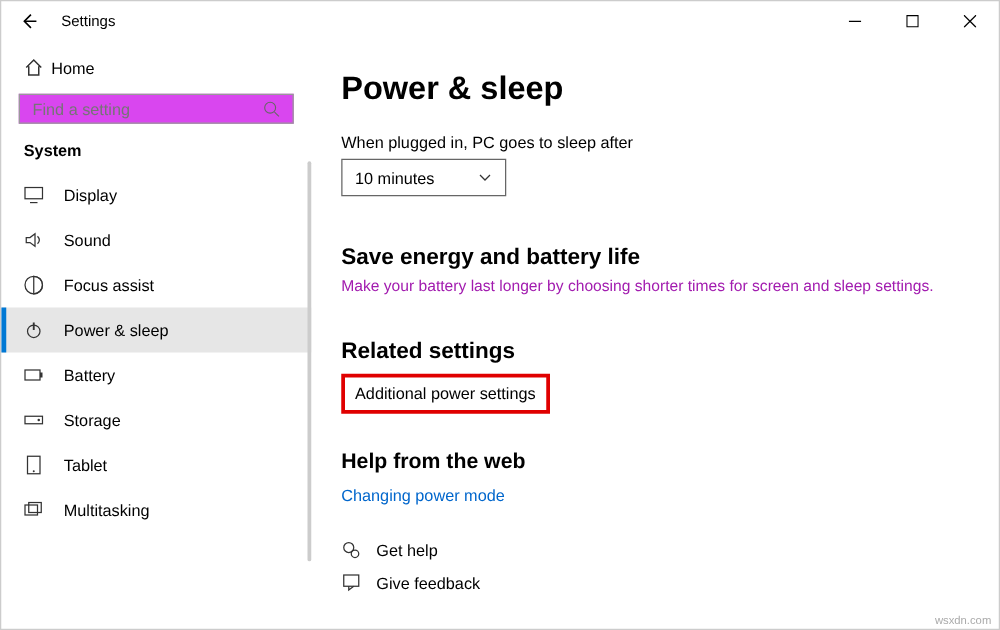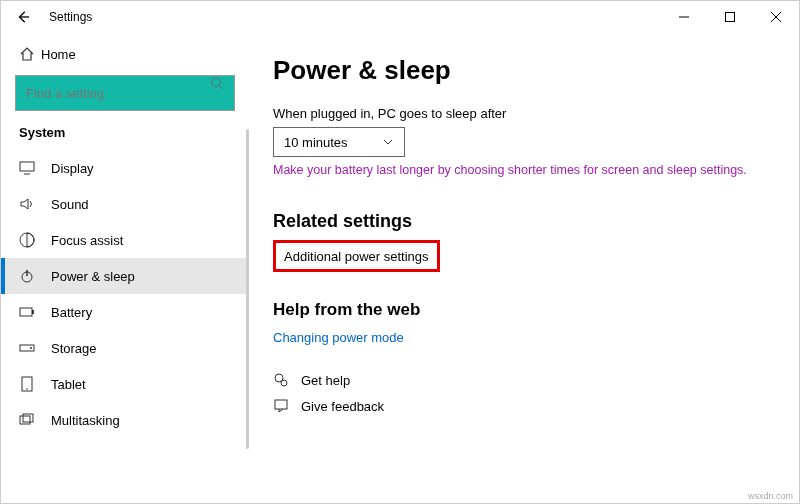--- a/index.html
+++ b/index.html
@@ -8,21 +8,21 @@
   .titlebar-left { display: flex; align-items: center; gap: 18px; padding-left: 14px; }
   .titlebar-left .back { width: 16px; height: 16px; display:flex; align-items:center; justify-content:center; }
   .titlebar-title { font-size: 12px; color: #000; }
   .win-controls { margin-left: auto; display: flex; }
   .win-controls div { width: 46px; height: 32px; display: flex; align-items: center; justify-content: center; font-size: 10px; color: #000; }
   .main { display: flex; height: calc(100% - 32px); }
   .sidebar { width: 248px; padding-top: 6px; position: relative; }
   .sidebar .scroll-indicator { position:absolute; right:0; top:96px; width:3px; height:320px; background:#ccc; border-radius:2px;}
   .home-row { display:flex; align-items:flex-end; gap:6px; padding: 7px 18px; font-size:13px; }
   .search-wrap { padding: 6px 14px 10px 14px; }
-  .search { width: 100%; height: 36px; border: 1px solid #999; background: #14b8a6; display:flex; padding:0 10px; }
+  .search { width: 100%; height: 24px; border: 1px solid #999; background: #d946ef; display:flex; align-items:center; padding:0 10px; }
   .search input { flex:1; border:none; outline:none; font-size:13px; background:transparent; }
   .cat { font-weight:600; font-size:13px; padding: 4px 18px 10px 18px; }
   .nav-item { display:flex; align-items:center; gap:16px; padding: 10px 18px; font-size:13px; cursor:pointer; position:relative; }
   .nav-item .icon { width:16px; height:16px; display:flex; align-items:center; justify-content:center; color:#333; }
   .nav-item.selected { background:#e6e6e6; }
   .nav-item.selected::before { content:""; position:absolute; left:0; top:0; bottom:0; width:4px; background:#0078d4; }
   .content { flex:1; padding: 10px 24px 10px 24px; overflow:hidden; }
   .content h1 { font-size: 26px; font-weight:600; margin: 12px 0 20px 0; }
   .content .label { font-size:13px; margin-bottom:6px; }
   .select { width:132px; height:30px; border:1px solid #666; display:flex; align-items:center; justify-content:space-between; padding:0 10px; font-size:13px; }
@@ -176,20 +176,21 @@
     <div class="label">When plugged in, PC goes to sleep after</div>
     <div class="select">
       <span>10 minutes</span>
       <span>
           <svg width="12" height="12" viewBox="0 0 12 12">
             <path d="M2 4 L6 8 L10 4" stroke="#333" fill="none"></path>
           </svg>
         </span>
     </div>
 
+    <div class="section-h">Save energy and battery life</div>
     <div class="section-sub">Make your battery last longer by choosing shorter times for screen and sleep settings.</div>
 
     <div class="related-h">Related settings</div>
     <div class="highlight-box">
       <span class="link">Additional power settings</span>
     </div>
 
     <div class="help-h">Help from the web</div>
     <span class="help-link">Changing power mode</span>
 

